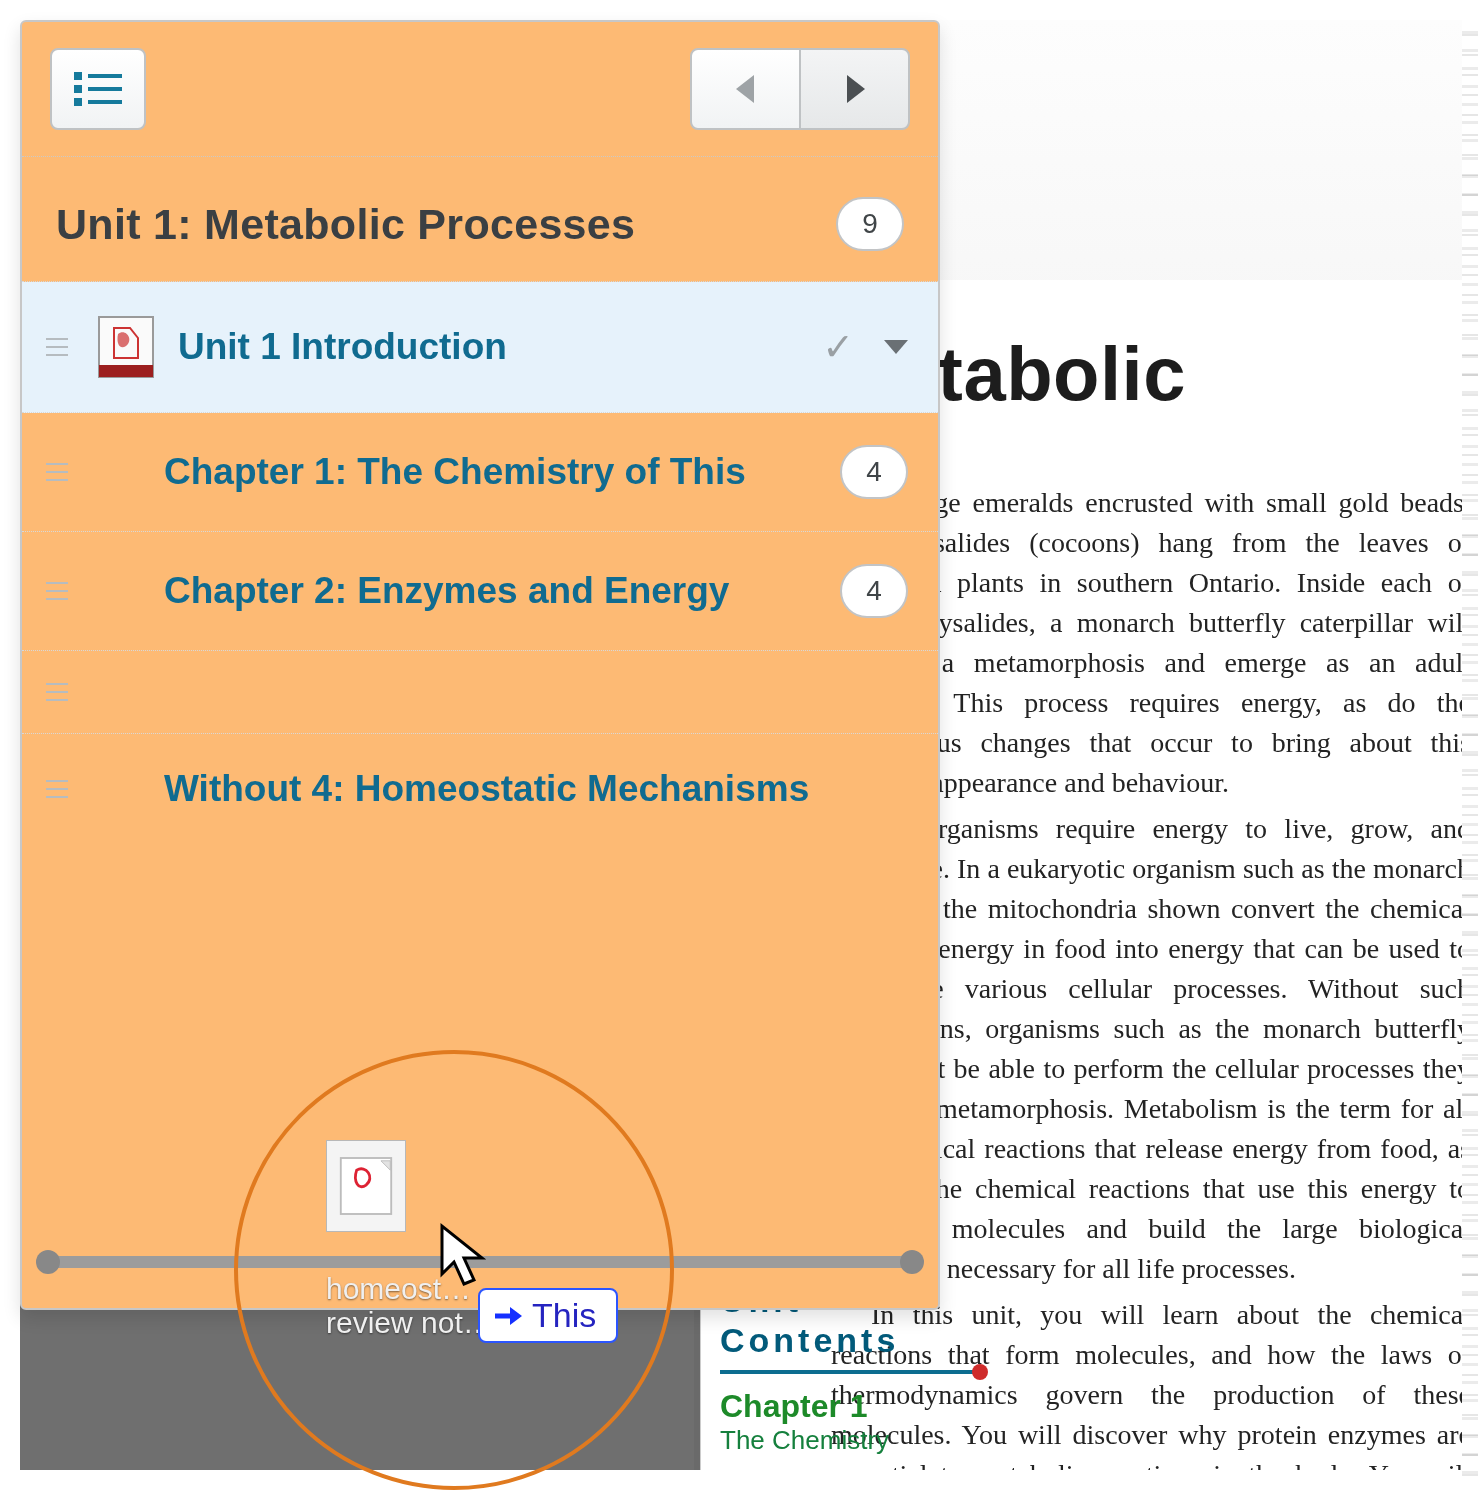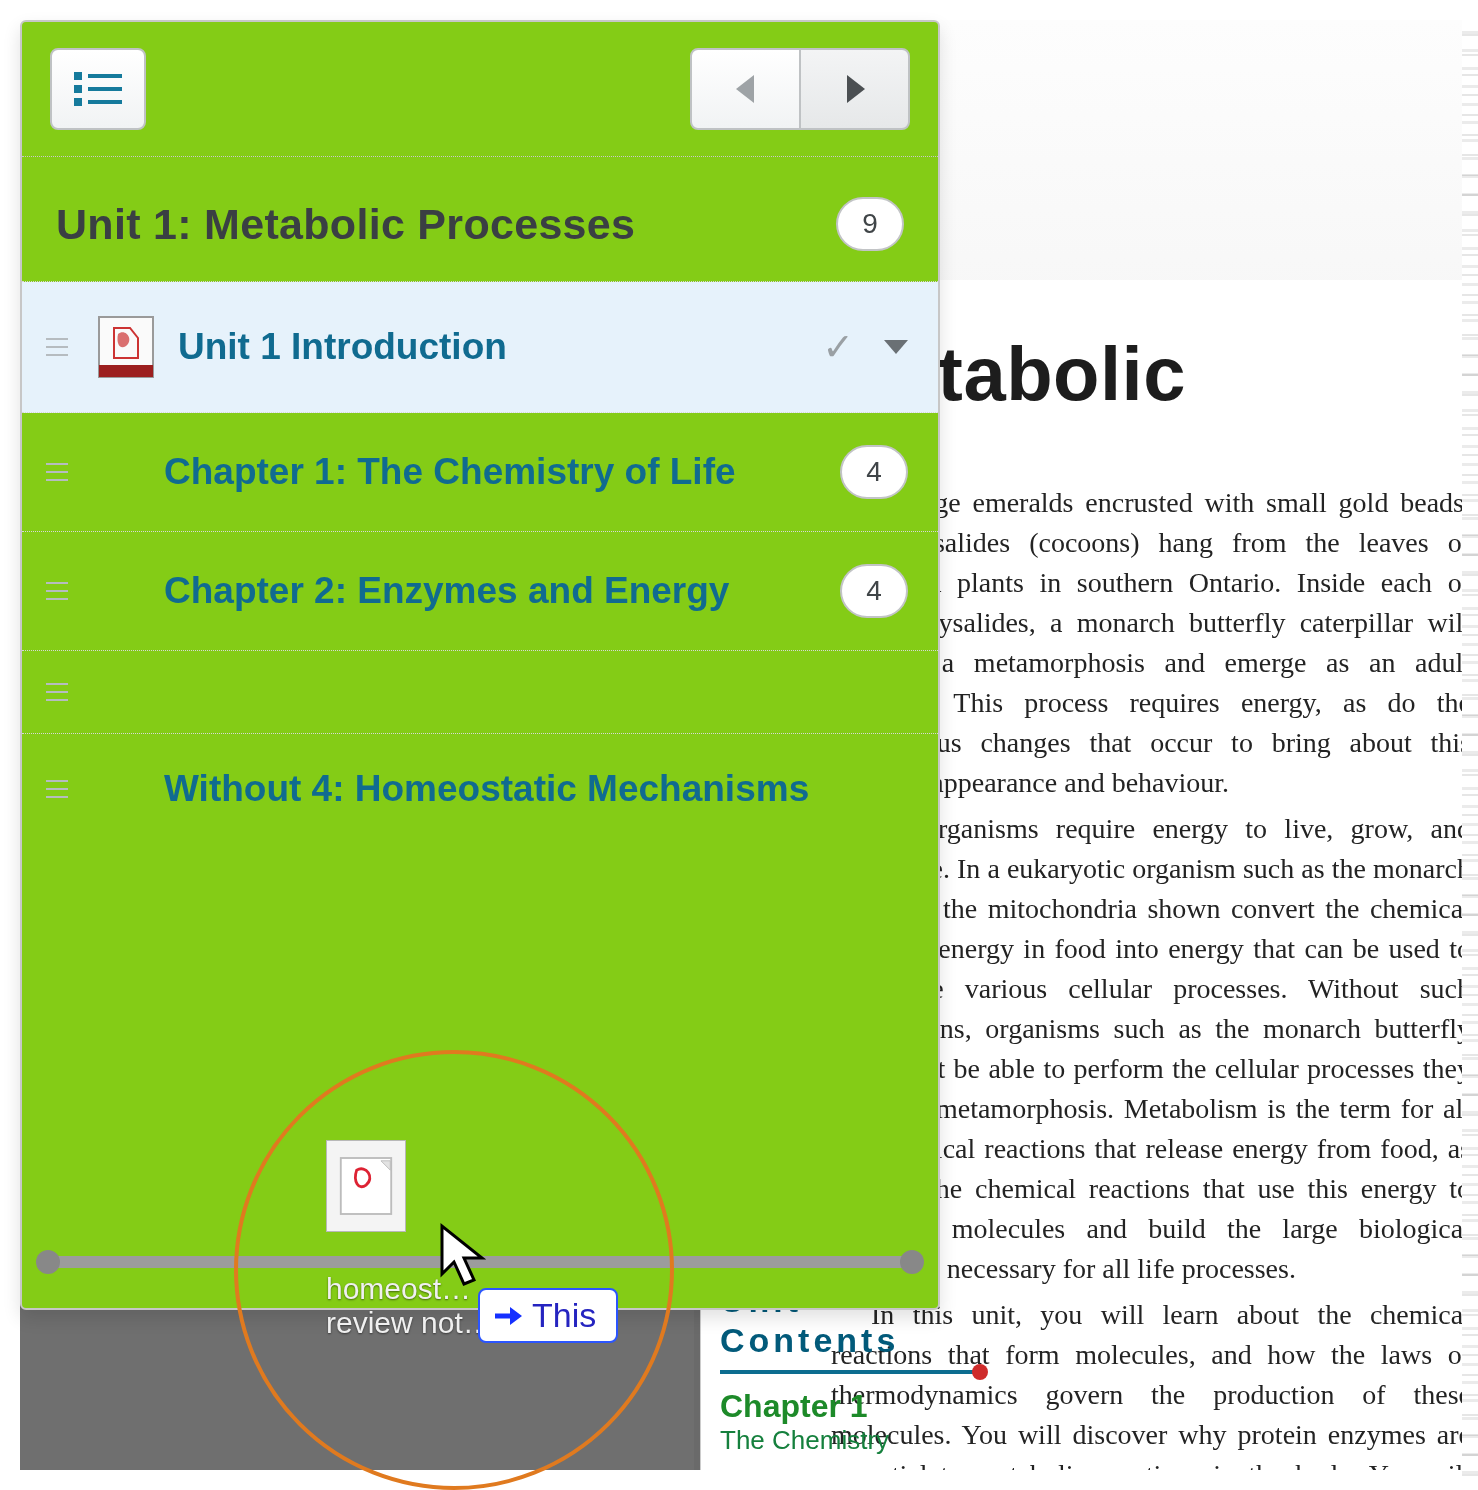--- a/index.html
+++ b/index.html
@@ -4,21 +4,21 @@
 <style>
   * { box-sizing: border-box; margin: 0; padding: 0; }
   html, body { width: 1478px; height: 1490px; background: #fff; font-family: "Segoe UI", "Helvetica Neue", Arial, sans-serif; overflow: hidden; }
   .viewport { position: relative; width: 1478px; height: 1490px; }
 
   
   .sidebar {
     position: absolute;
     left: 20px; top: 20px;
     width: 920px; height: 1290px;
-    background: #84cc16;
+    background: #fdba74;
     border: 2px solid #c7c7c7;
     border-radius: 6px;
     box-shadow: 0 8px 18px rgba(0,0,0,0.12);
     z-index: 30;
     display: flex; flex-direction: column;
     font-size: 32px;
   }
   .sidebar-toolbar {
     display: flex; align-items: center; justify-content: space-between;
     padding: 26px 28px 26px 28px;
@@ -274,21 +274,21 @@
         <div class="chk">✓</div>
         <div class="caret"></div>
       </div>
 
       <div class="toc-item">
         <div class="grip">
             <span></span>
             <span></span>
             <span></span>
           </div>
-        <div class="item-label indent">Chapter 1: The Chemistry of Life</div>
+        <div class="item-label indent">Chapter 1: The Chemistry of This</div>
         <div class="pill">4</div>
       </div>
 
       <div class="toc-item">
         <div class="grip">
             <span></span>
             <span></span>
             <span></span>
           </div>
         <div class="item-label indent">Chapter 2: Enzymes and Energy</div>

